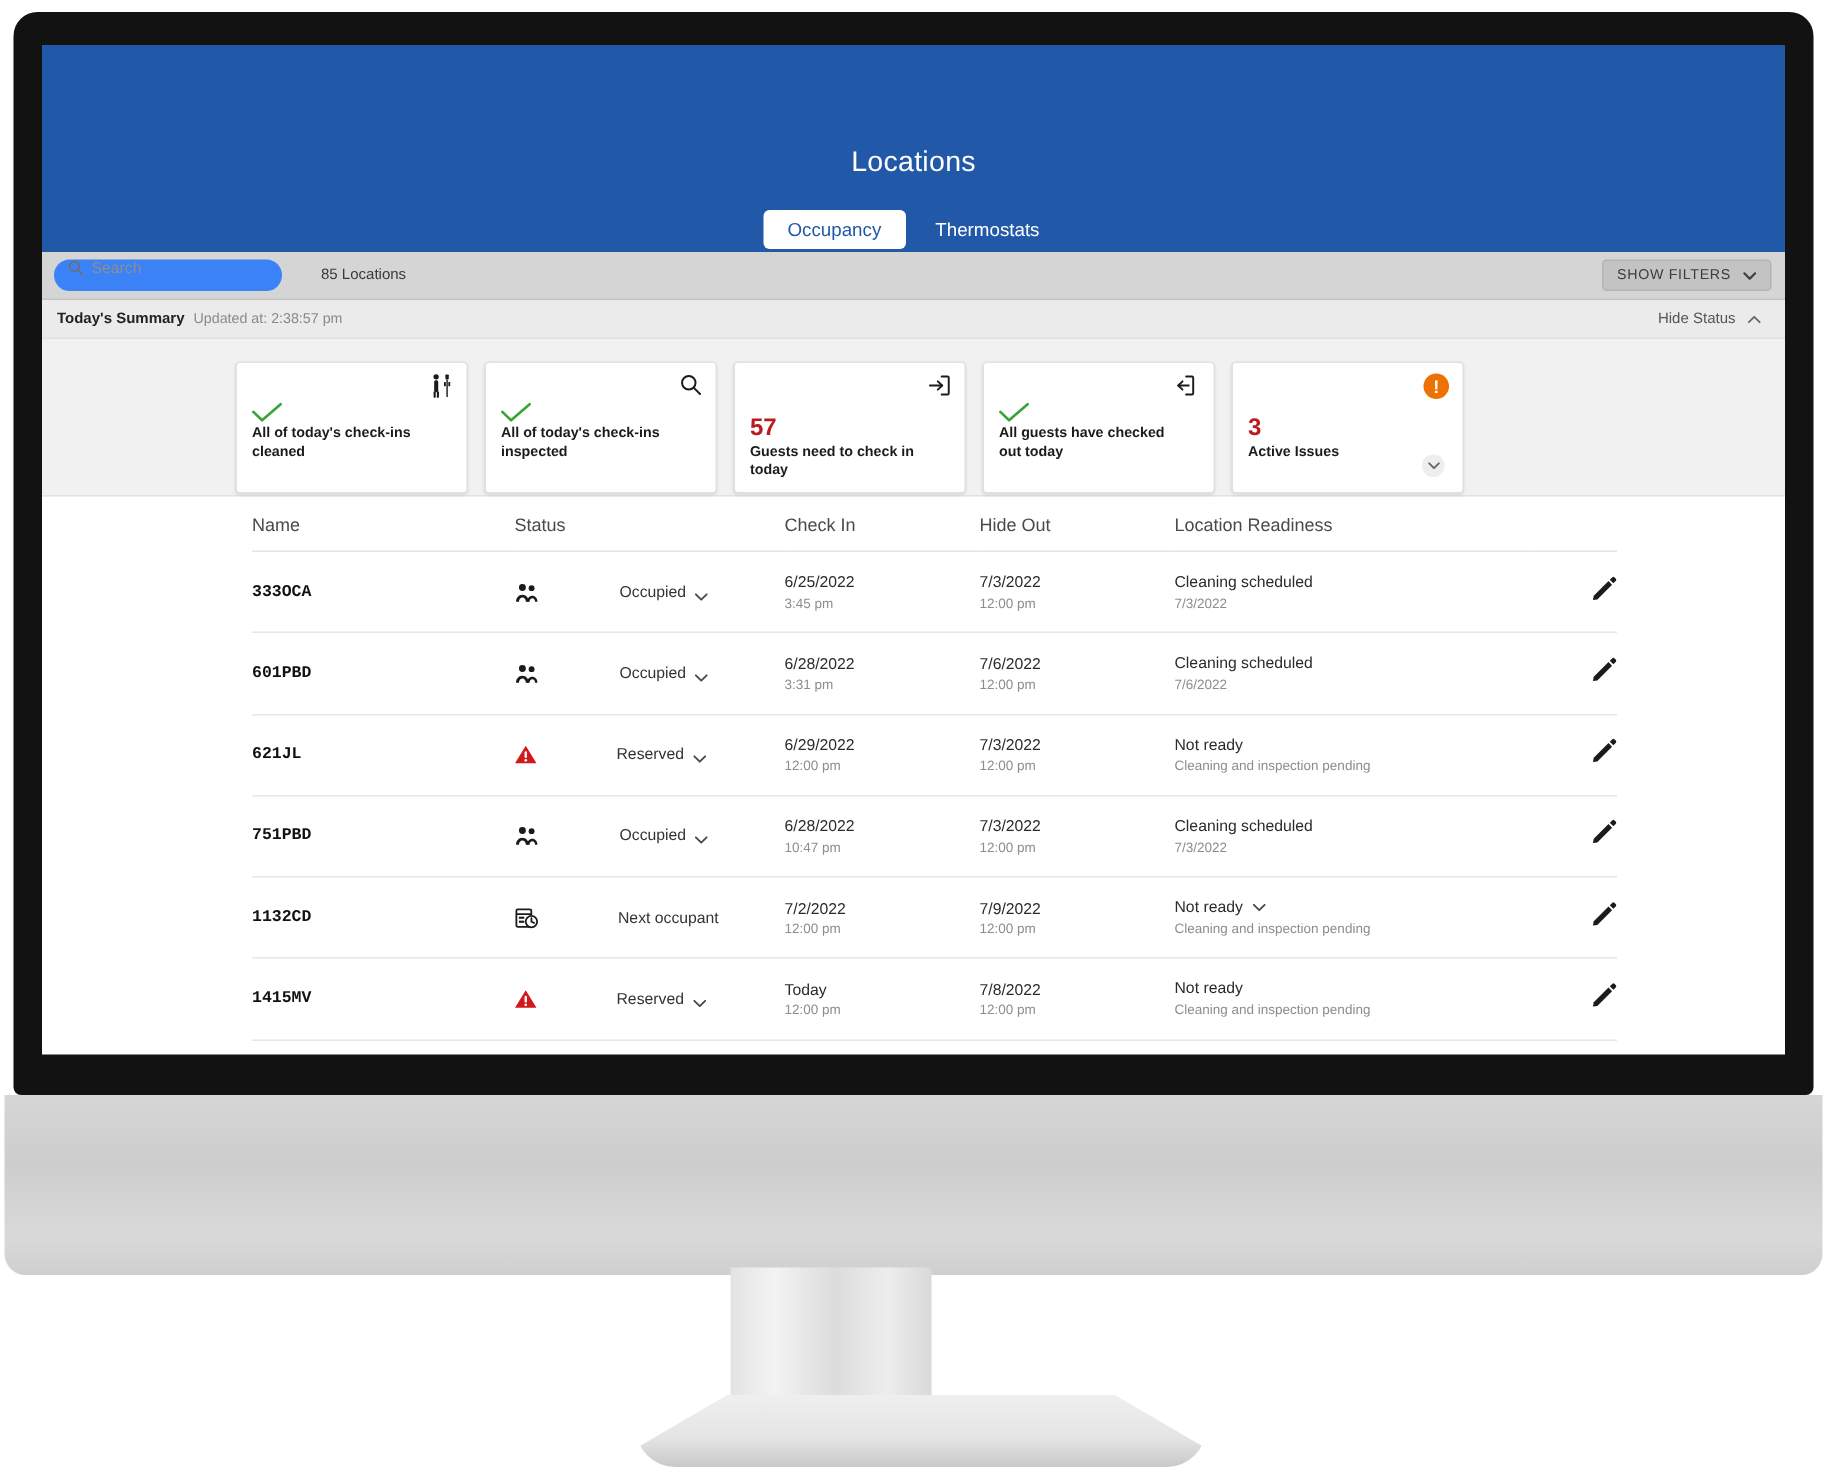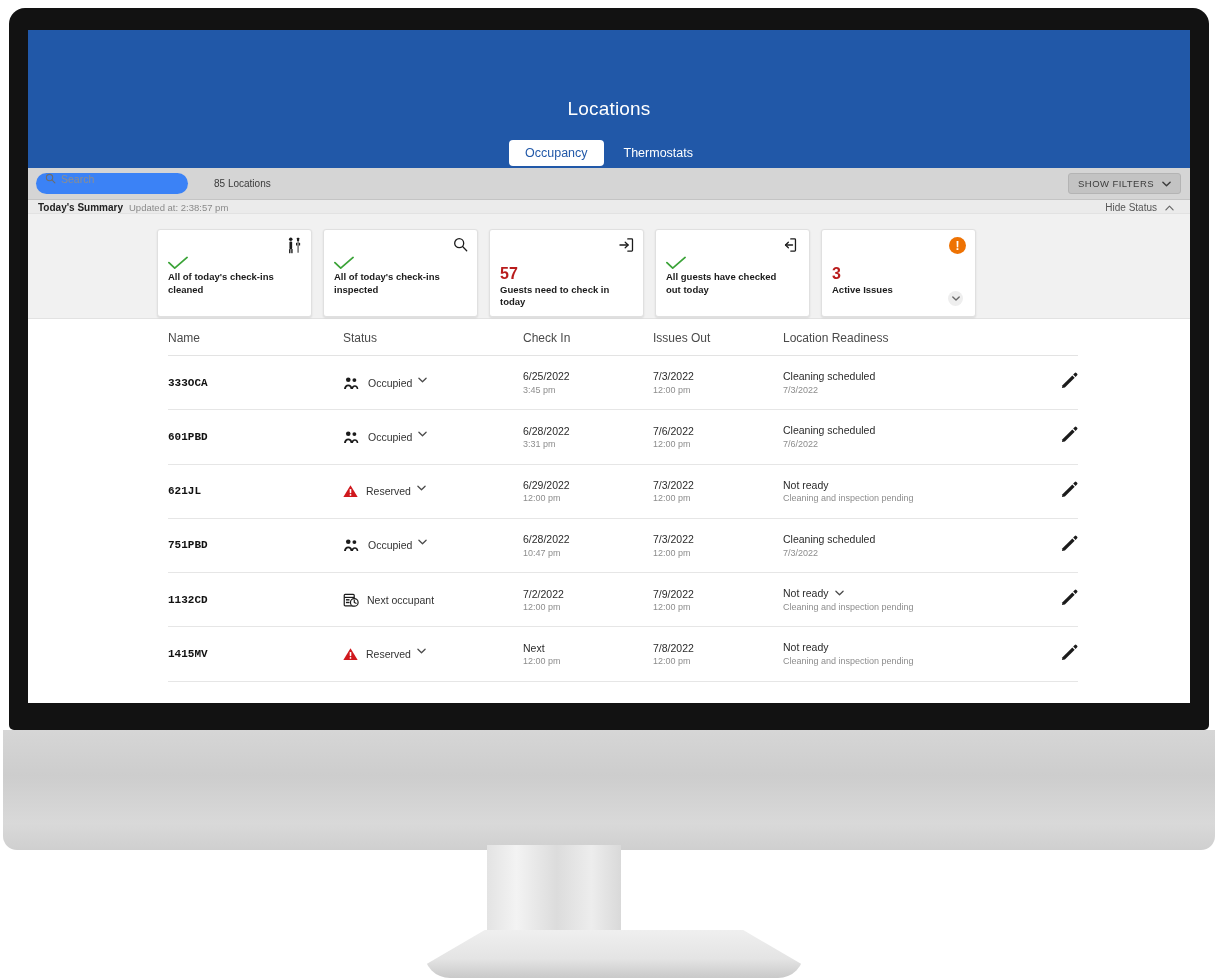--- a/index.html
+++ b/index.html
@@ -75,21 +75,21 @@
   .loc-count { font-size: 10px; color: #3a3a3a; margin-left: 26px; }
   .show-filters {
     position: absolute; right: 9px; top: 5px;
     background: #c3c3c3; border: 1px solid #b4b4b4; border-radius: 3px;
     height: 21px; padding: 0 9px; display: flex; align-items: center; gap: 8px;
     font-size: 9.5px; color: #3c3c3c; letter-spacing: .45px; cursor: pointer;
   }
 
   
   .summary-bar {
-    height: 14px; background: #ebebeb; display: flex; align-items: flex-end;
+    height: 26px; background: #ebebeb; display: flex; align-items: center;
     padding: 0 10px; position: relative; border-bottom: 1px solid #e2e2e2;
   }
   .summary-title { font-size: 10px; font-weight: bold; color: #222; }
   .summary-updated { font-size: 9.5px; color: #8a8a8a; margin-left: 6px; }
   .hide-status {
     position: absolute; right: 16px; font-size: 10px; color: #555;
     display: flex; align-items: center; gap: 8px; cursor: pointer;
   }
 
   .cards-area {
@@ -143,21 +143,21 @@
   .col-name   { width: 175px; }
   .col-status { width: 180px; }
   .col-in     { width: 130px; }
   .col-out    { width: 130px; }
   .col-ready  { width: 240px; }
   .col-edit   { width: 55px; }
 
   .cell-name { font-size: 11px; font-weight: bold; color: #111; font-family: Liberation Mono, monospace; }
   .status-cell { display: flex; align-items: center; gap: 8px; }
   .status-text {
-    font-size: 10.5px; color: #333; display: flex; align-items: flex-start; gap: 6px;
+    font-size: 10.5px; color: #333; display: flex; align-items: flex-end; gap: 6px; margin-left: 45px;
   }
   .dt-primary { font-size: 10.5px; color: #2b2b2b; line-height: 1.35; }
   .dt-secondary { font-size: 9px; color: #8d8d8d; line-height: 1.35; }
   .ready-primary {
     font-size: 10.5px; color: #2b2b2b; line-height: 1.4;
     display: flex; align-items: center; gap: 6px;
   }
   .ready-secondary { font-size: 9px; color: #8d8d8d; line-height: 1.4; }
   .edit-cell { text-align: right; padding-right: 12px; }
   svg { display: block; }
@@ -294,21 +294,21 @@
       </div>
     </div>
 
     <div class="table-wrap">
       <table class="tbl">
         <thead>
           <tr>
             <th class="col-name">Name</th>
             <th class="col-status">Status</th>
             <th class="col-in">Check In</th>
-            <th class="col-out">Issues Out</th>
+            <th class="col-out">Hide Out</th>
             <th class="col-ready">Location Readiness</th>
             <th class="col-edit"></th>
           </tr>
         </thead>
         <tbody>
             <tr>
               <td class="col-name">
                 <div class="cell-name">333OCA</div>
               </td>
               <td class="col-status">
@@ -540,21 +540,21 @@
                     <span>Reserved</span>
                     <span class="chev">
                       <svg width="9" height="6" viewBox="0 0 10 6" fill="none" stroke="#4a4a4a" stroke-width="1.4">
                         <polyline points="1,1 5,5 9,1" stroke-linecap="round" stroke-linejoin="round"></polyline>
                       </svg>
                     </span>
                   </span>
                 </div>
               </td>
               <td class="col-in">
-                <div class="dt-primary">Next</div>
+                <div class="dt-primary">Today</div>
                 <div class="dt-secondary">12:00 pm</div>
               </td>
               <td class="col-out">
                 <div class="dt-primary">7/8/2022</div>
                 <div class="dt-secondary">12:00 pm</div>
               </td>
               <td class="col-ready">
                 <div class="ready-primary">
                   <span>Not ready</span>
                 </div>

